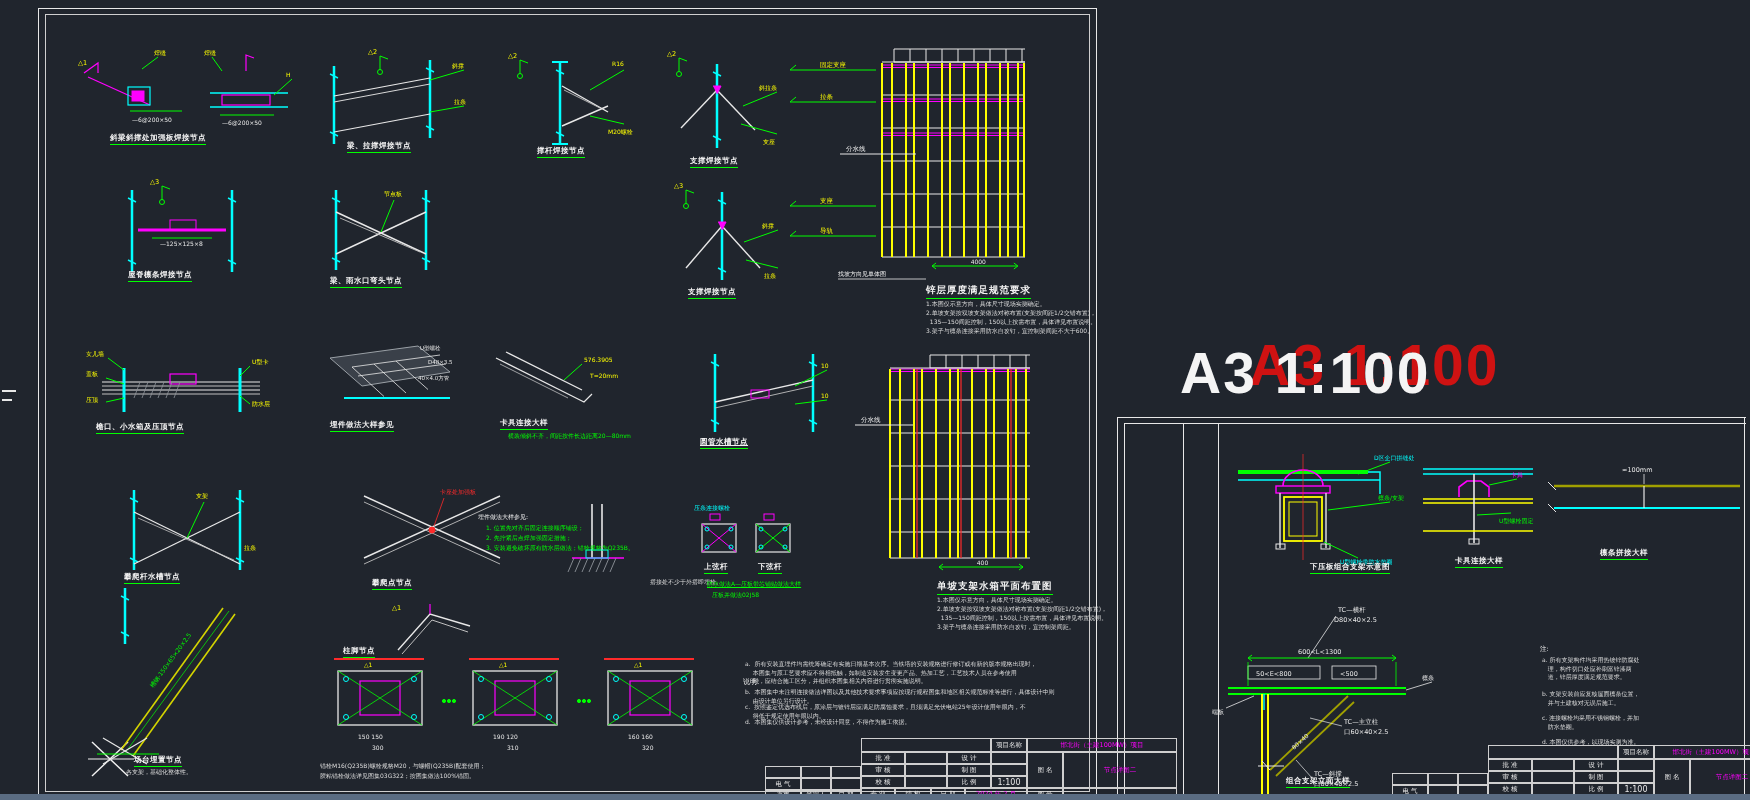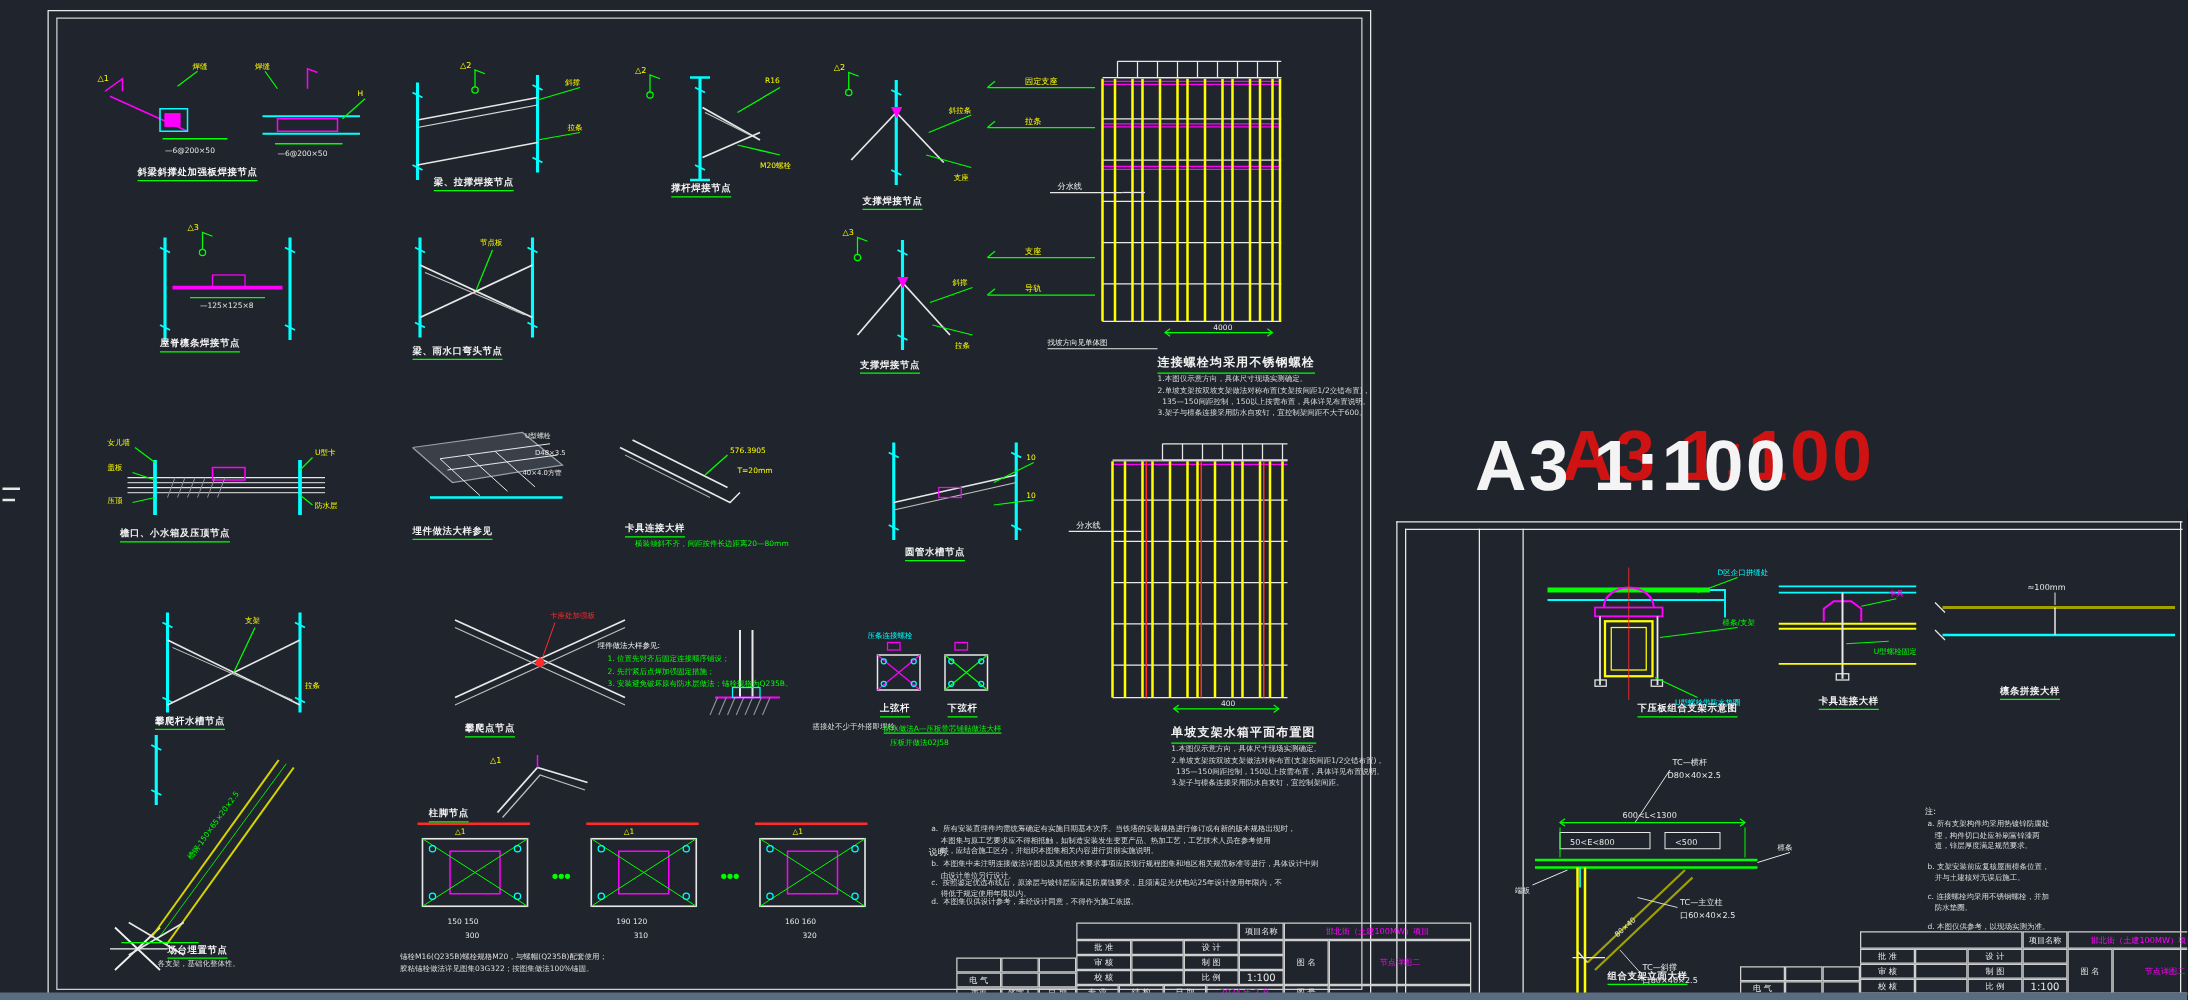--- a/index.html
+++ b/index.html
@@ -235,21 +235,21 @@
         <polyline points="114,18 122,22" stroke="#00ffff" stroke-width="1.5" fill="none"></polyline>
         <polyline points="114,76 122,80" stroke="#00ffff" stroke-width="1.5" fill="none"></polyline>
         <line x1="20" y1="58" x2="118" y2="36" stroke="#e8e8e8" stroke-width="1.3"></line>
         <line x1="20" y1="64" x2="118" y2="42" stroke="#bfbfbf" stroke-width="0.9"></line>
         <rect x="56" y="46" width="18" height="8" stroke="#ff00ff" stroke-width="1" fill="none"></rect>
         <line x1="100" y1="42" x2="132" y2="26" stroke="#00ff00" stroke-width="1"></line>
         <text x="126" y="24" fill="#ffff00" font-size="6">10</text>
         <line x1="100" y1="60" x2="132" y2="56" stroke="#00ff00" stroke-width="1"></line>
         <text x="126" y="54" fill="#ffff00" font-size="6">10</text>
       </svg>
-      <div class="cap" style="left:724px;top:437px;">圆管水槽节点</div>
+      <div class="cap" style="left:700px;top:437px;text-decoration:underline;">圆管水槽节点</div>
       <svg width="150" height="94" style="left: 112px; top: 480px;">
         <line x1="22" y1="10" x2="22" y2="90" stroke="#00ffff" stroke-width="2.5"></line>
         <polyline points="18,18 26,22" stroke="#00ffff" stroke-width="1.5" fill="none"></polyline>
         <polyline points="18,78 26,82" stroke="#00ffff" stroke-width="1.5" fill="none"></polyline>
         <line x1="128" y1="10" x2="128" y2="90" stroke="#00ffff" stroke-width="2.5"></line>
         <polyline points="124,18 132,22" stroke="#00ffff" stroke-width="1.5" fill="none"></polyline>
         <polyline points="124,78 132,82" stroke="#00ffff" stroke-width="1.5" fill="none"></polyline>
         <line x1="22" y1="32" x2="128" y2="84" stroke="#e8e8e8" stroke-width="1.3"></line>
         <line x1="22" y1="84" x2="128" y2="32" stroke="#e8e8e8" stroke-width="1.3"></line>
         <line x1="26" y1="38" x2="122" y2="80" stroke="#bfbfbf" stroke-width="0.8"></line>
@@ -494,21 +494,21 @@
         <line x1="58" y1="11" x2="76" y2="11" stroke="#e8e8e8" stroke-width="1"></line>
       </svg>
       <svg width="60" height="14" style="left: 855px; top: 414px;">
         <text x="6" y="8" fill="#f2f2f2" font-size="6.5">分水线</text>
         <line x1="0" y1="11" x2="58" y2="11" stroke="#e8e8e8" stroke-width="1"></line>
       </svg>
       <svg width="90" height="12" style="left: 838px; top: 268px;">
         <text x="0" y="8" fill="#f2f2f2" font-size="6">找坡方向见单体图</text>
         <line x1="0" y1="11" x2="88" y2="11" stroke="#e8e8e8" stroke-width="0.8"></line>
       </svg>
-      <div class="cap big" style="left:926px;top:284px;">连接螺栓均采用不锈钢螺栓</div>
+      <div class="cap big" style="left:926px;top:284px;">锌层厚度满足规范要求</div>
       <div class="tnote" style="left:926px;top:300px;">1.本图仅示意方向，具体尺寸现场实测确定。</div>
       <div class="tnote" style="left:926px;top:309px;">2.单坡支架按双坡支架做法对称布置(支架按间距1/2交错布置)，</div>
       <div class="tnote" style="left:926px;top:318px;">  135—150间距控制，150以上按需布置，具体详见布置说明。</div>
       <div class="tnote" style="left:926px;top:327px;">3.架子与檩条连接采用防水自攻钉，宜控制架间距不大于600。</div>
       <div class="cap big" style="left:937px;top:580px;">单坡支架水箱平面布置图</div>
       <div class="tnote" style="left:937px;top:596px;">1.本图仅示意方向，具体尺寸现场实测确定。</div>
       <div class="tnote" style="left:937px;top:605px;">2.单坡支架按双坡支架做法对称布置(支架按间距1/2交错布置)，</div>
       <div class="tnote" style="left:937px;top:614px;">  135—150间距控制，150以上按需布置，具体详见布置说明。</div>
       <div class="tnote" style="left:937px;top:623px;">3.架子与檩条连接采用防水自攻钉，宜控制架间距。</div>
       <div class="tnote" style="left:743px;top:678px;font-size:7px;color:#f2f2f2;">说明:</div>

